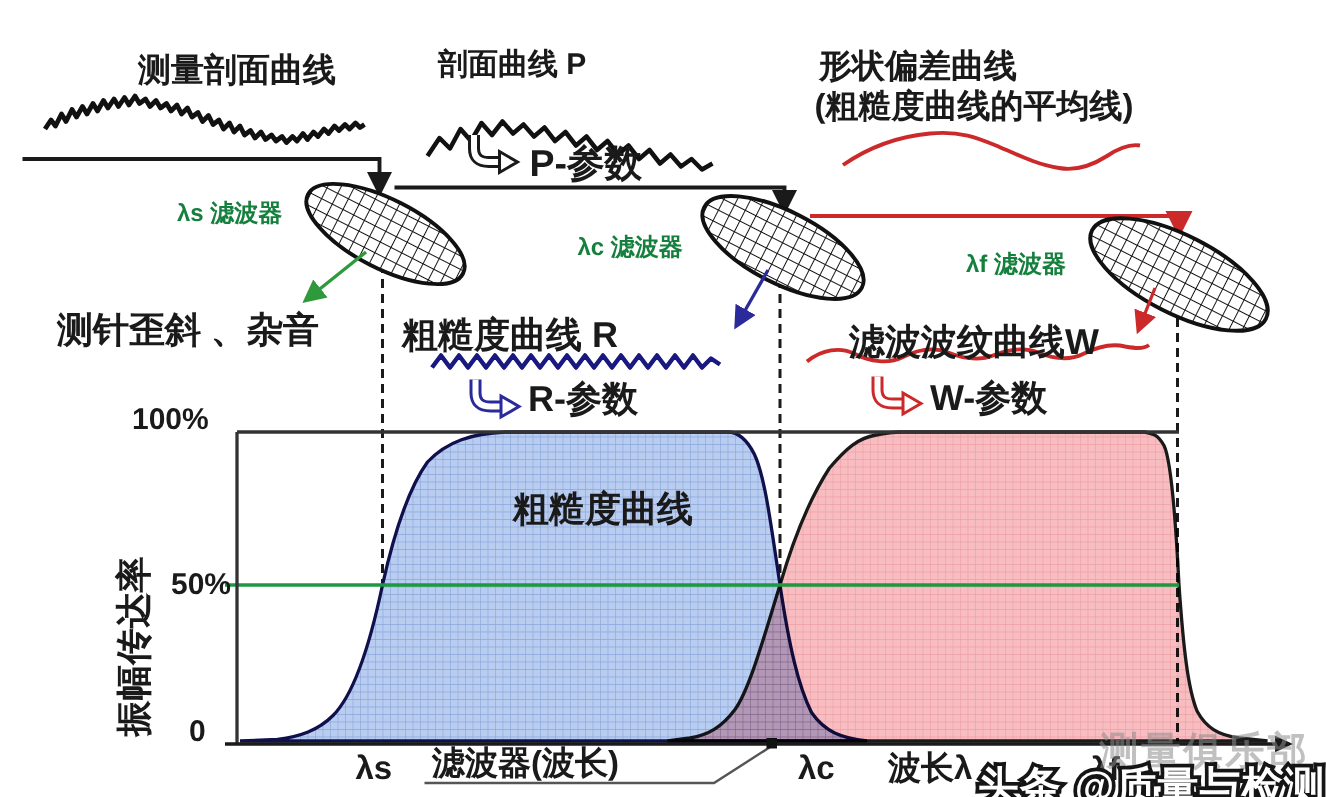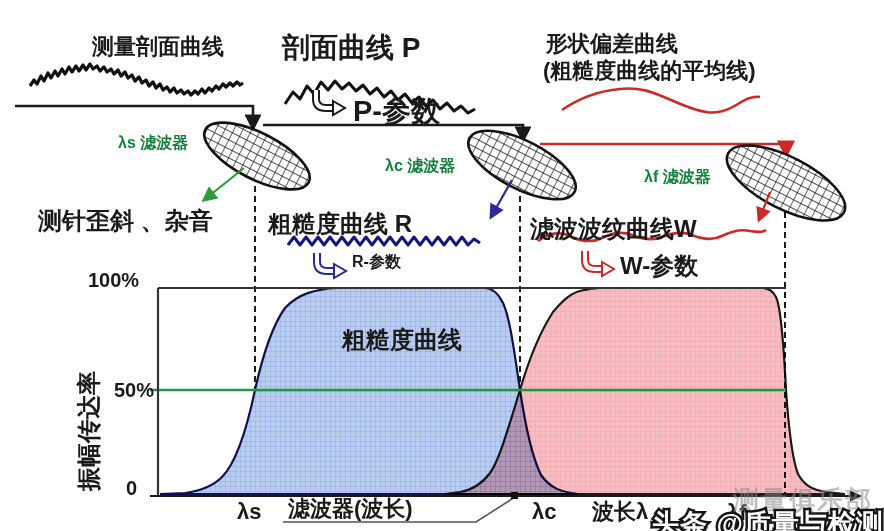--- a/index.html
+++ b/index.html
@@ -2,21 +2,21 @@
 <html><head>
 <meta charset="utf-8">
 <style>
   html,body{margin:0;padding:0;background:#fff;}
   #stage{position:relative;width:884px;height:531px;background:#fff;overflow:hidden;
          font-family:Liberation Sans, sans-serif;color:#1a1a1a;margin-top:26px;}
   #stage svg{position:absolute;left:0;top:0;z-index:1;}
   .t{position:absolute;z-index:2;white-space:nowrap;color:#1a1a1a;line-height:1.15;}
   .title{font-size:22px;font-weight:600;}
   .filter-label{font-size:16px;font-weight:600;color:#15803d;}
-  .param{font-size:29px;font-weight:600;}
+  .param{font-size:25px;font-weight:600;}
   .mid{font-size:24px;font-weight:600;}
   .tick{font-size:20px;font-weight:600;}
   .xtick{font-size:22px;font-weight:700;}
   .region{font-size:24px;font-weight:700;}
   .yaxis-label{position:absolute;left:13px;top:390px;width:150px;height:30px;text-align:center;
                transform:rotate(-90deg);font-size:24px;font-weight:700;z-index:2;}
   .wm{position:absolute;left:652px;top:480px;font-size:27px;font-weight:700;z-index:4;
       letter-spacing:1px;white-space:nowrap;}
   .wm-back{-webkit-text-stroke:5px #151515;color:#151515;z-index:3;}
   .wm-front{color:#ffffff;z-index:4;}
@@ -111,35 +111,35 @@
     <line x1="158" y1="262" x2="786" y2="262" stroke="#333" stroke-width="2.2"></line>
     <line x1="158" y1="262" x2="158" y2="470" stroke="#333" stroke-width="2.2"></line>
     <line x1="150" y1="470" x2="850" y2="470" stroke="#1a1a1a" stroke-width="2.2"></line>
     <polygon points="850,464.5 862,470 850,475.5" fill="#1a1a1a"></polygon>
 
     <polyline points="283,496 476,496 515,471" fill="none" stroke="#555" stroke-width="1.6"></polyline>
     <rect x="511" y="466" width="7" height="7" fill="#111"></rect>
   </svg>
 
   <div class="t title" style="left:92px;top:8px;">测量剖面曲线</div>
-  <div class="t title" style="left:282px;top:6px;font-size:28px;">剖面曲线 P</div>
+  <div class="t title" style="left:292px;top:6px;font-size:20px;">剖面曲线 P</div>
   <div class="t title" style="left:546px;top:5px;">形状偏差曲线</div>
   <div class="t title" style="left:543px;top:32px;">(粗糙度曲线的平均线)</div>
 
   <div class="t filter-label" style="left:118px;top:108px;">λs 滤波器</div>
   <div class="t filter-label" style="left:385px;top:131px;">λc 滤波器</div>
   <div class="t filter-label" style="left:644px;top:142px;">λf 滤波器</div>
 
   <div class="t param" style="left:353px;top:69px;">P-参数</div>
-  <div class="t param" style="left:352px;top:227px;font-size:16px;">R-参数</div>
+  <div class="t param" style="left:352px;top:227px;font-size:24px;">R-参数</div>
   <div class="t mid" style="left:38px;top:181px;">测针歪斜 、杂音</div>
 
   <div class="t param" style="left:620px;top:226px;font-size:24px;">W-参数</div>
   <div class="t mid" style="left:268px;top:184px;">粗糙度曲线 R</div>
-  <div class="t mid" style="left:530px;top:189px;">滤波波纹曲线W</div>
+  <div class="t mid" style="left:566px;top:189px;">滤波波纹曲线W</div>
 
   <div class="yaxis-label">振幅传达率</div>
   <div class="t tick" style="left:88px;top:243px;">100%</div>
   <div class="t tick" style="left:114px;top:353px;">50%</div>
   <div class="t tick" style="left:126px;top:451px;">0</div>
 
   <div class="t region" style="left:342px;top:300px;">粗糙度曲线</div>
 
   <div class="t xtick" style="left:237px;top:473px;">λs</div>
   <div class="t xtick" style="left:288px;top:470px;font-weight:600;">滤波器(波长)</div>

